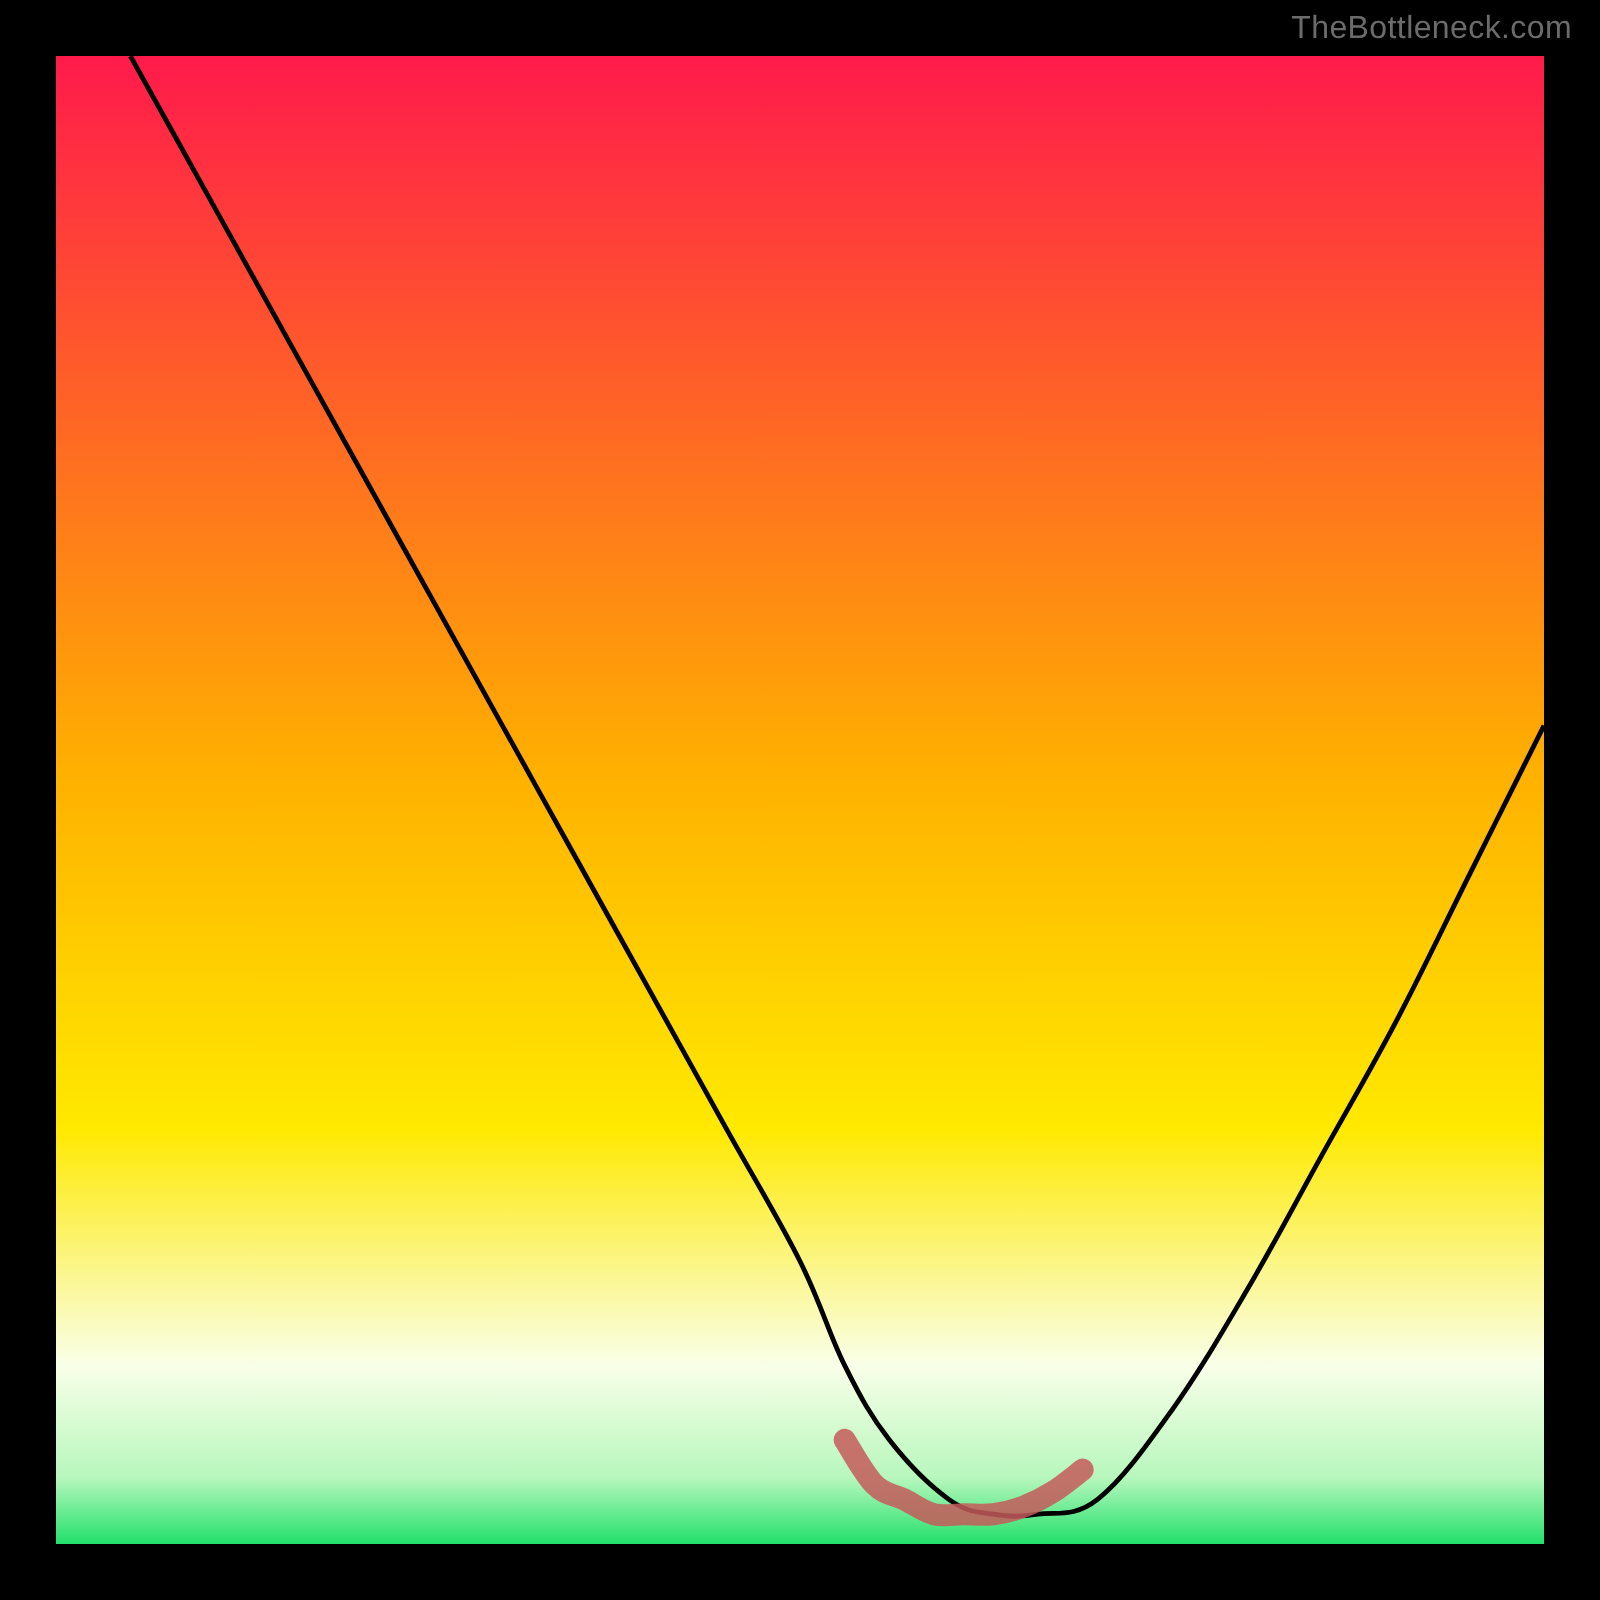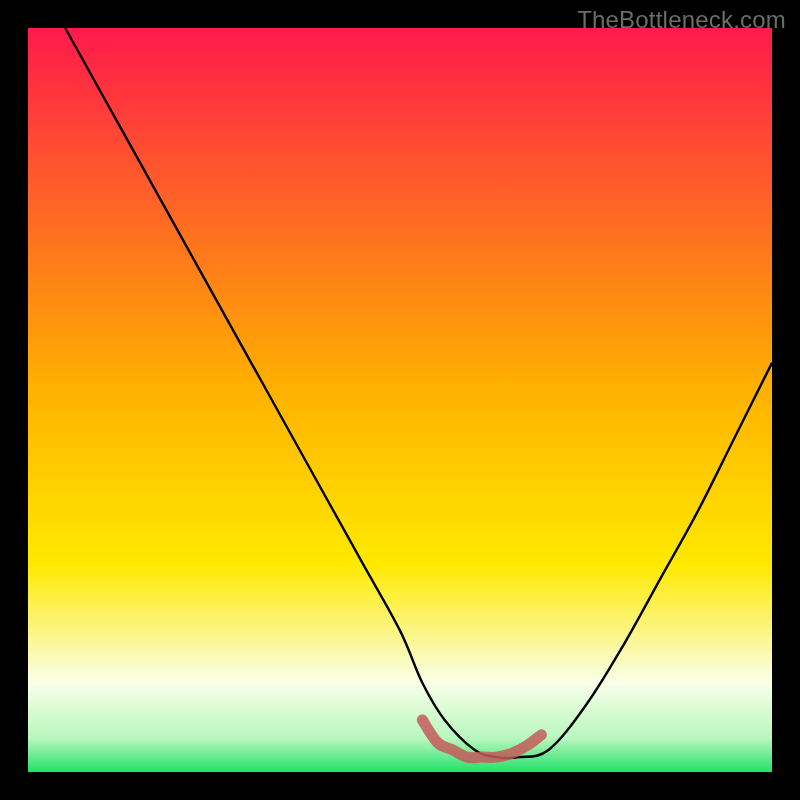--- a/index.html
+++ b/index.html
@@ -15,21 +15,21 @@
     position: relative;
     width: 800px;
     height: 800px;
     background: #000;
   }
   .attribution {
     position: absolute;
     top: 6px;
     right: 14px;
     color: #6b6b6b;
-    font-size: 24px;
+    font-size: 16px;
     font-weight: 500;
     letter-spacing: 0.2px;
     z-index: 10;
   }
   .plot-area {
     position: absolute;
     left: 28px;
     top: 28px;
     width: 744px;
     height: 744px;

